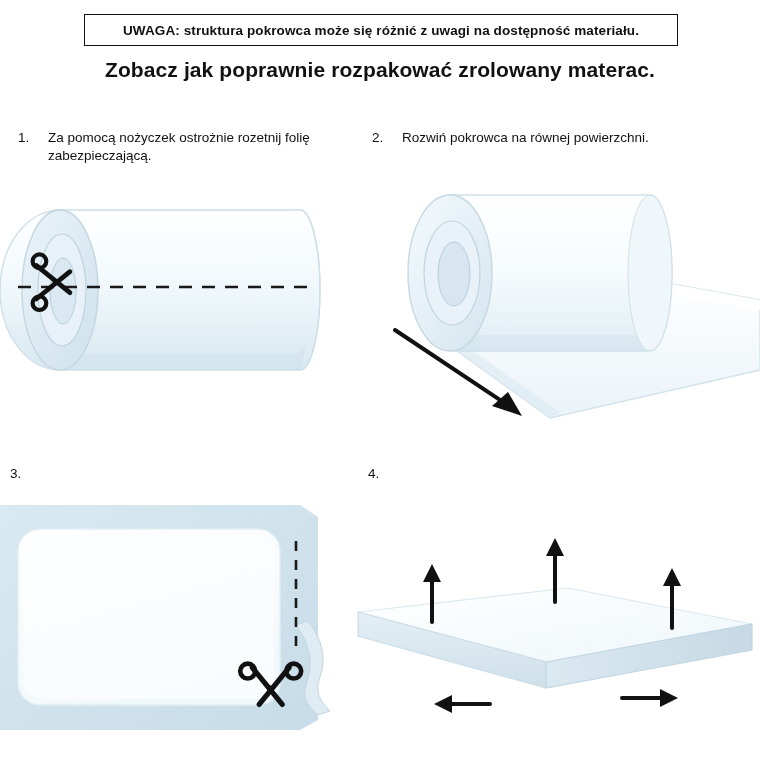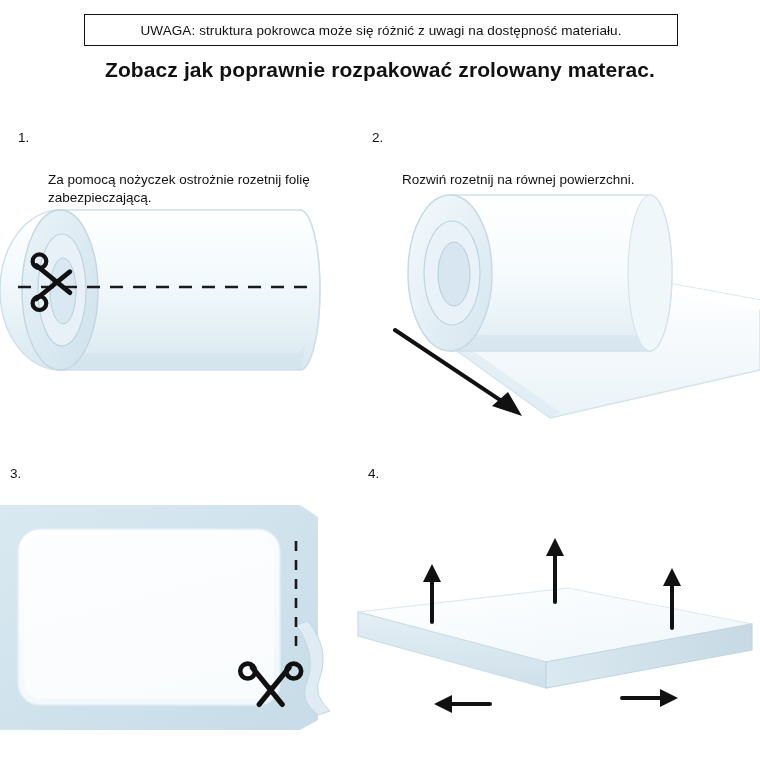--- a/index.html
+++ b/index.html
@@ -25,21 +25,21 @@
     height: 32px;
     border: 1.5px solid #111111;
     background: #ffffff;
     display: flex;
     align-items: center;
     justify-content: center;
     box-sizing: border-box;
   }
   .notice-text {
     font-size: 13.5px;
-    font-weight: normal;
+    font-weight: bold;
     letter-spacing: 0.1px;
     white-space: nowrap;
   }
 
   
   .heading {
     position: absolute;
     left: 0;
     top: 58px;
     width: 760px;
@@ -56,21 +56,20 @@
     align-items: flex-start;
     font-size: 13.5px;
     line-height: 18px;
   }
   .step-num {
     flex: 0 0 auto;
     margin-right: 8px;
   }
   .step-text {
     flex: 1 1 auto;
-    margin-top: 42px;
   }
 
   #cap1 { left: 18px;  top: 129px; width: 300px; }
   #cap1 .step-num { width: 22px; }
   #cap2 { left: 372px; top: 129px; width: 330px; }
   #cap2 .step-num { width: 22px; }
   #cap3 { left: 10px;  top: 465px; width: 300px; }
   #cap3 .step-num { width: 26px; }
   #cap4 { left: 368px; top: 465px; width: 340px; }
   #cap4 .step-num { width: 26px; }
@@ -95,21 +94,21 @@
 
 <div class="heading">Zobacz jak poprawnie rozpakować zrolowany materac.</div>
 
 <div class="step-caption" id="cap1">
   <span class="step-num">1.</span>
   <span class="step-text">Za pomocą nożyczek ostrożnie rozetnij folię zabezpieczającą.</span>
 </div>
 
 <div class="step-caption" id="cap2">
   <span class="step-num">2.</span>
-  <span class="step-text">Rozwiń rozetnij na równej powierzchni.</span>
+  <span class="step-text">Rozwiń pokrowca na równej powierzchni.</span>
 </div>
 
 <div class="step-caption" id="cap3">
   <span class="step-num">3.</span>
 </div>
 
 <div class="step-caption" id="cap4">
   <span class="step-num">4.</span>
 </div>
 

